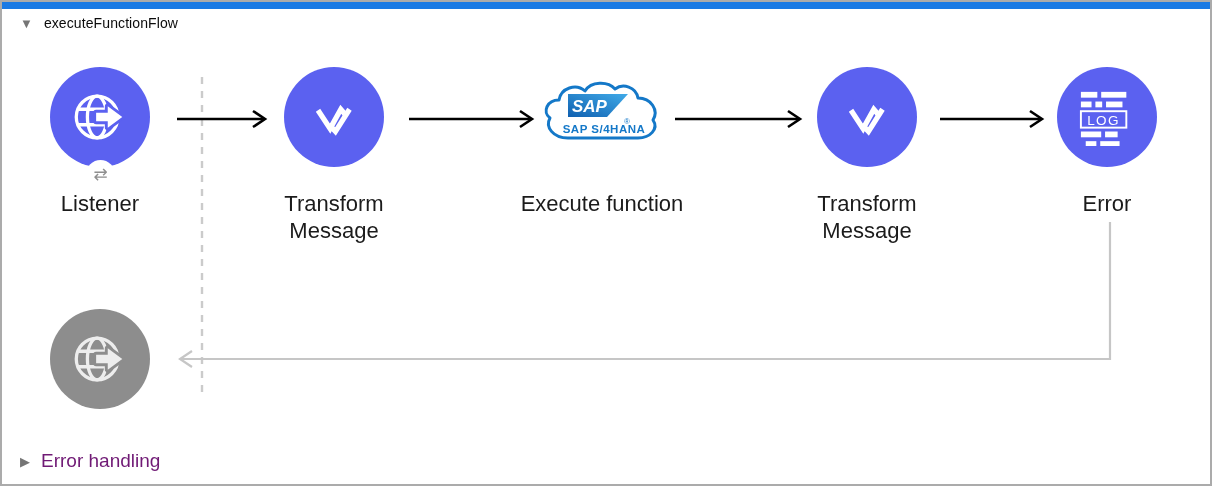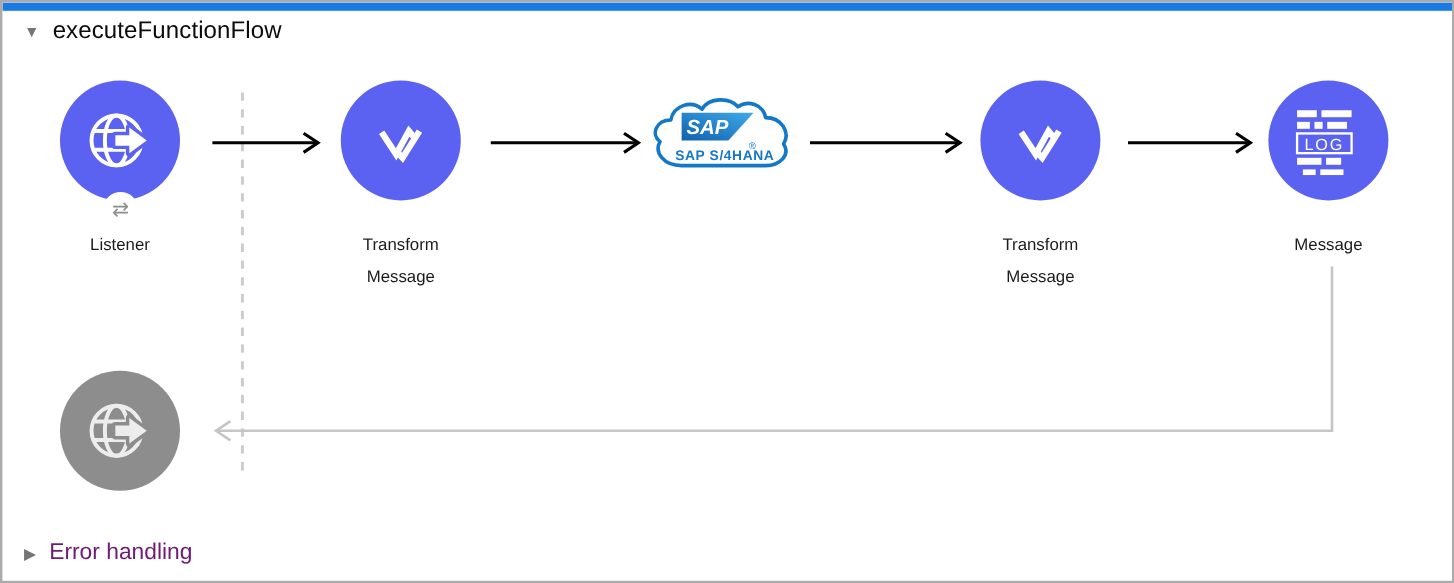--- a/index.html
+++ b/index.html
@@ -4,31 +4,31 @@
 <style>
   html,body{margin:0;padding:0;background:#fff;}
   .canvas{
     position:relative;width:1212px;height:486px;box-sizing:border-box;
     background:#ffffff;border:2px solid #ababab;overflow:hidden;
     font-family:"Liberation Sans",sans-serif;
   }
   .accent-bar{position:absolute;top:0;left:0;right:0;height:7px;background:#1a7ae4;}
   .flow-header{position:absolute;top:13px;left:18px;display:flex;align-items:center;gap:11px;}
   .tri{color:#757575;font-size:13px;line-height:1;cursor:pointer;}
-  .flow-title{font-size:20px;font-weight:500;color:#0b0b0b;letter-spacing:.1px;}
+  .flow-title{font-size:14px;font-weight:500;color:#0b0b0b;letter-spacing:.1px;}
   .connectors{position:absolute;left:0;top:0;width:1212px;height:486px;pointer-events:none;}
   .node-circle{
     position:absolute;width:100px;height:100px;border-radius:50%;
     display:flex;align-items:center;justify-content:center;cursor:pointer;
   }
   .purple{background:#5b61f0;color:#ffffff;}
   .gray{background:#8d8d8d;color:#ededed;}
   .node-label{
     position:absolute;top:188px;text-align:center;
-    font-size:14px;line-height:27px;color:#1b1b1b;
+    font-size:22px;line-height:27px;color:#1b1b1b;
   }
   .badge{
     position:absolute;left:84px;top:158px;width:29px;height:29px;border-radius:50%;
     background:#ffffff;display:flex;align-items:center;justify-content:center;
     color:#8f8f8f;font-size:17px;line-height:1;
   }
   .sap-node{position:absolute;left:536px;top:76px;width:128px;height:70px;cursor:pointer;}
   .flow-footer{position:absolute;left:18px;top:448px;display:flex;align-items:center;gap:11px;}
   .footer-label{font-size:19px;color:#701a75;}
 </style>
@@ -108,20 +108,21 @@
       </defs>
       <path d="M30 60 C15 60 7 49 12 40 C4 34 9 22 21 22 C23 10 38 5 47 13 C53 3 70 3 77 11 C85 5 98 9 100 20 C113 20 121 32 115 42 C121 51 112 60 100 60 Z" fill="#ffffff" stroke="#1478c8" stroke-width="3" stroke-linejoin="round"></path>
       <g transform="translate(30,16)">
         <polygon points="0,0 60,0 39,23 0,23" fill="url(#sapg)"></polygon>
         <text x="4" y="18" font-size="17" font-weight="bold" font-style="italic" fill="#ffffff">SAP</text>
         <text x="56" y="30" font-size="8" fill="#1478c8">®</text>
       </g>
       <text x="66" y="55" text-anchor="middle" font-size="11.5" font-weight="bold" fill="#1478c8" letter-spacing="0.5">SAP S/4HANA</text>
     </svg>
   </div>
+  <div class="node-label" style="left:515px;width:170px;">Execute function</div>
 
   <div class="node-circle purple" style="left:815px;top:65px;">
     <svg width="62" height="62" viewBox="0 0 64 64">
       <g fill="none" stroke="currentColor" stroke-width="5.4" stroke-linejoin="miter">
         <path d="M15.5 25 L28 44 L39 24 L44.5 30.5"></path>
         <path d="M28 41 L33.5 47 L48 24"></path>
       </g>
     </svg>
   </div>
   <div class="node-label" style="left:810px;width:110px;">Transform Message</div>
@@ -136,21 +137,21 @@
           <rect x="29" y="14" width="17" height="6"></rect>
         <rect x="3" y="45" width="21" height="6"></rect>
           <rect x="28" y="45" width="13" height="6"></rect>
         <rect x="8" y="55" width="11" height="5"></rect>
           <rect x="23" y="55" width="20" height="5"></rect>
       </g>
       <rect x="3" y="24" width="47" height="17" fill="none" stroke="currentColor" stroke-width="2"></rect>
       <text x="26.5" y="38" text-anchor="middle" font-size="14" letter-spacing="1.5" fill="currentColor">LOG</text>
     </svg>
   </div>
-  <div class="node-label" style="left:1045px;width:120px;">Message</div>
+  <div class="node-label" style="left:1045px;width:120px;">Error</div>
 
   <div class="node-circle gray" style="left:48px;top:307px;">
     <svg width="62" height="62" viewBox="0 0 64 64">
       <g fill="none" stroke="currentColor" stroke-width="3.4">
         <circle cx="29" cy="32" r="21.5"></circle>
         <ellipse cx="29" cy="32" rx="10" ry="21.5"></ellipse>
         <line x1="10" y1="24" x2="48" y2="24"></line>
         <line x1="10" y1="40" x2="48" y2="40"></line>
       </g>
       <path d="M28 27.5 H40 V21 L55 32 L40 43 V36.5 H28 Z" fill="none" stroke="#8d8d8d" stroke-width="6" stroke-linejoin="round"></path>

